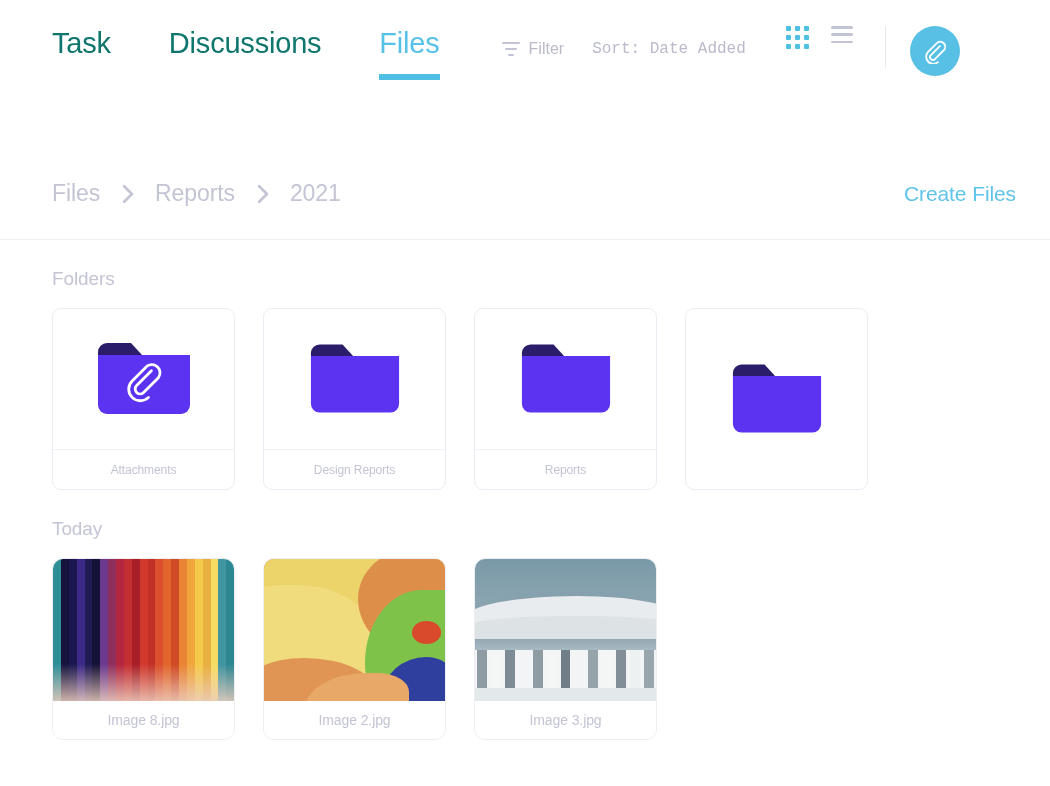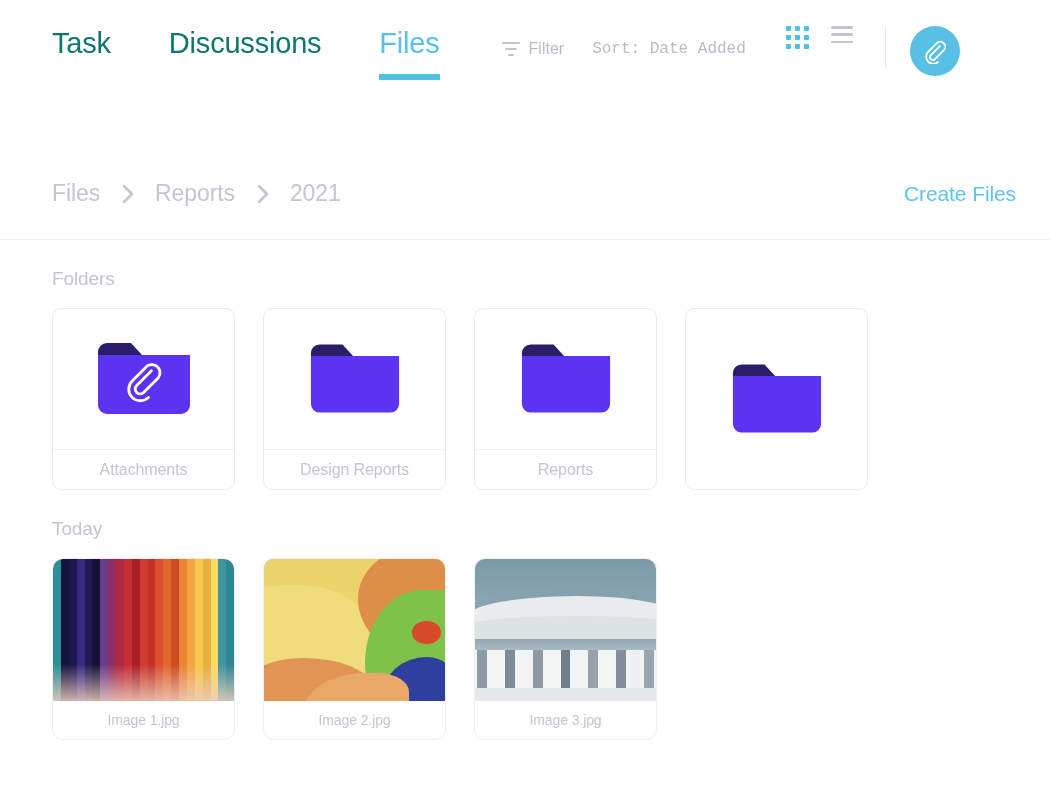--- a/index.html
+++ b/index.html
@@ -213,21 +213,21 @@
     align-items: center;
     justify-content: center;
   }
 
   .folder-label {
     height: 40px;
     border-top: 1px solid #f0f1f7;
     display: flex;
     align-items: center;
     justify-content: center;
-    font-size: 16px;
+    font-size: 12px;
     color: #c3c4d4;
     letter-spacing: -0.1px;
   }
 
   
   .img-card {
     width: 183px;
     height: 182px;
     border: 1px solid #edeef4;
     border-radius: 11px;
@@ -413,21 +413,21 @@
           <span style="background:#f0a63c"></span>
           <span style="background:#f5c94b"></span>
           <span style="background:#e8b03f"></span>
           <span style="background:#f7dc63"></span>
           <span style="background:#3f95a0"></span>
           <span style="background:#2d8792"></span>
         </div>
         <div style="position:absolute;left:0;right:0;bottom:0;height:26%;
                     background:linear-gradient(to bottom, rgba(255,255,255,0), rgba(236,205,190,0.85));"></div>
       </div>
-      <div class="img-label">Image 1.jpg</div>
+      <div class="img-label">Image 8.jpg</div>
     </div>
 
     <div class="img-card">
       <div class="img-thumb">
         <div class="thumb-curves">
           <div style="position:absolute;left:-10%;top:-15%;width:120%;height:90%;
                       background:#ecd36a;border-radius:0 0 80% 40%;"></div>
           <div style="position:absolute;left:-25%;top:18%;width:85%;height:70%;
                       background:#f0dc7d;border-radius:50% 60% 30% 70%;"></div>
           <div style="position:absolute;right:-22%;top:-8%;width:70%;height:78%;

